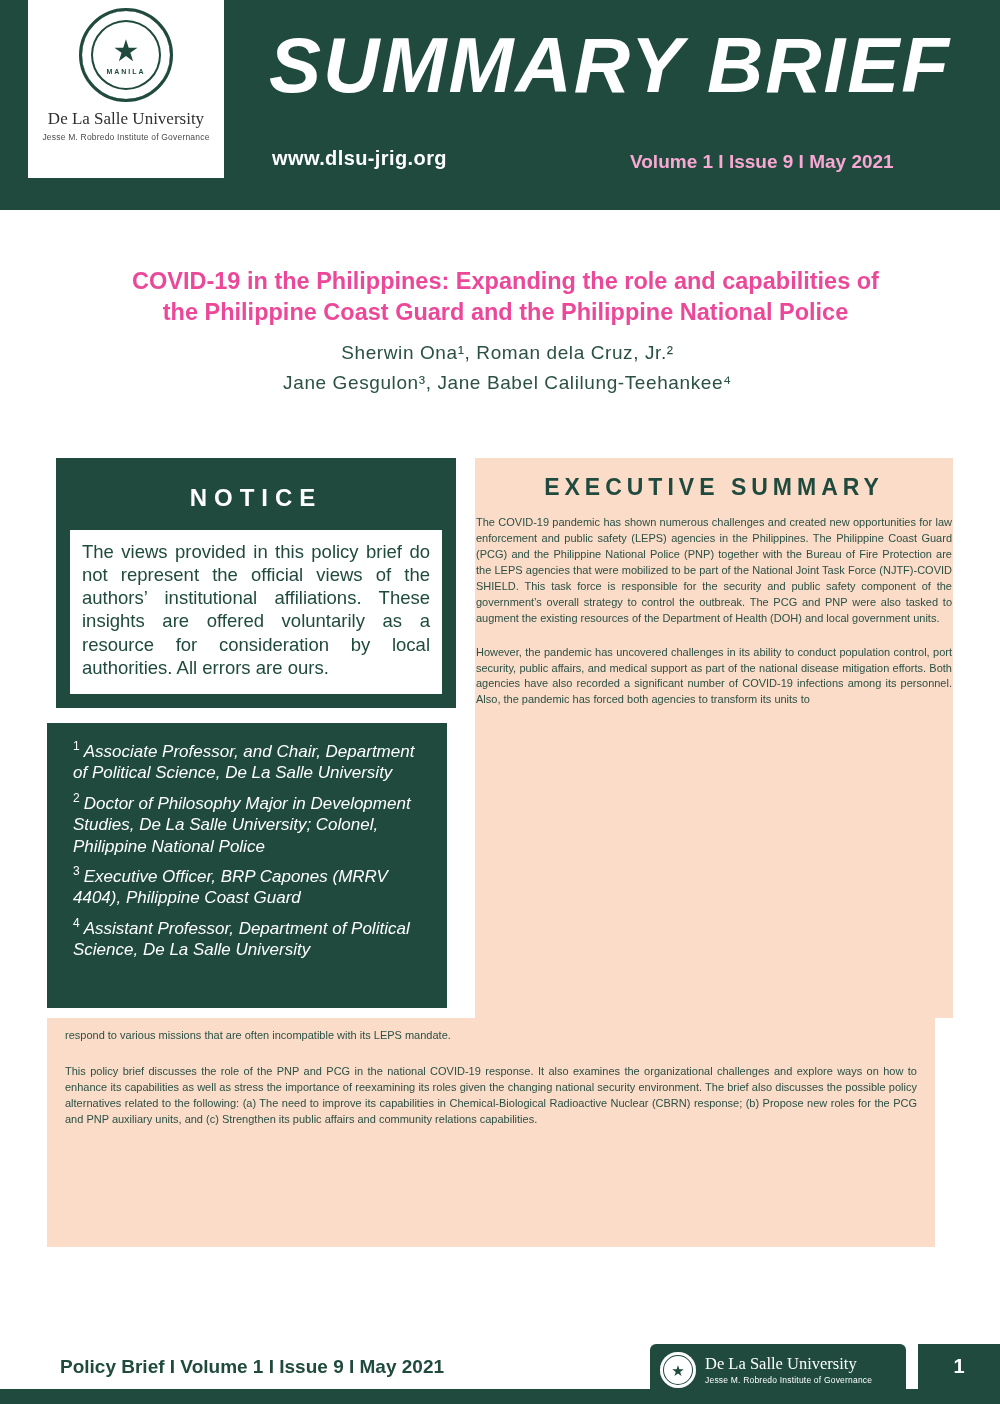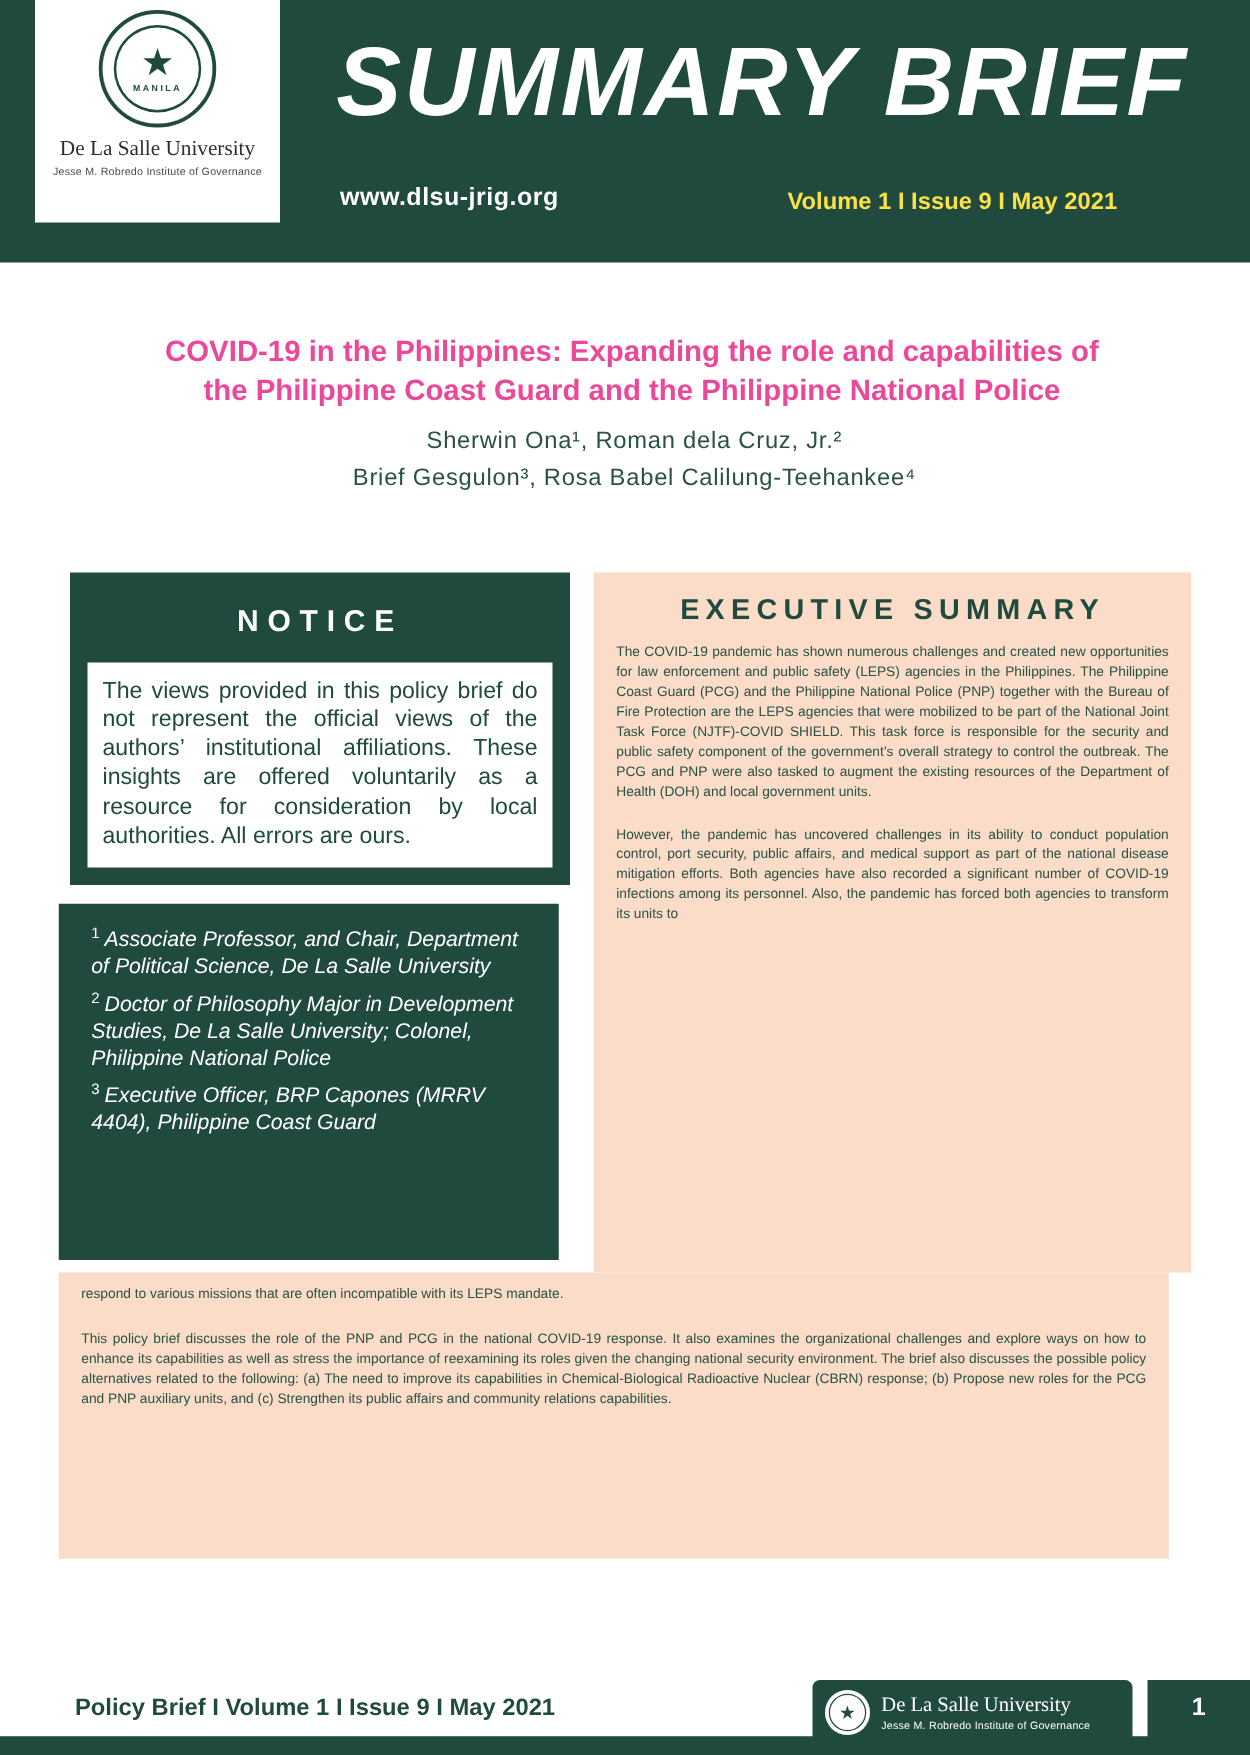--- a/index.html
+++ b/index.html
@@ -14,21 +14,21 @@
           box-shadow: inset 0 0 0 9px #ffffff, inset 0 0 0 11px #1f4a3d;
           display:flex; flex-direction:column; align-items:center; justify-content:center; background:#ffffff; }
   .seal .star { color:#1f4a3d; font-size:30px; line-height:1; }
   .seal .seal-city { font-size:7px; letter-spacing:2px; color:#1f4a3d; font-weight:bold; margin-top:2px; }
   .univ-name { font-family:"Liberation Serif", serif; font-size:17px; color:#2f2f2f; margin-top:7px; }
   .univ-inst { font-size:8.5px; color:#4a4a4a; margin-top:3px; letter-spacing:.2px; }
 
   .brand-title { position:absolute; left:250px; top:20px; width:720px; text-align:center;
                  font-size:78px; font-weight:bold; font-style:italic; color:#ffffff; letter-spacing:2px; white-space:nowrap; }
   .site { position:absolute; left:272px; top:147px; font-size:20px; font-weight:bold; color:#ffffff; letter-spacing:.4px; }
-  .issue { position:absolute; left:630px; top:151px; font-size:19px; font-weight:bold; color:#fde047; }
+  .issue { position:absolute; left:630px; top:151px; font-size:19px; font-weight:bold; color:#f9a8d4; }
 
   
   .article-head { position:absolute; top:266px; left:0; width:1000px; text-align:center; }
   .title-line { font-size:23.5px; font-weight:bold; color:#ec4899; line-height:1.32;padding-left:11px; }
   .authors { margin-top:10px; }
   .author-line { font-size:19px; color:#2b5145; letter-spacing:.6px; line-height:1.6;margin-left:15px; }
 
   
   .notice-box { position:absolute; left:56px; top:458px; width:400px; height:250px; background:#1f4a3d; }
   .notice-heading { margin-top:26px; text-align:center; color:#ffffff; font-size:24px; font-weight:bold; letter-spacing:7px; }
@@ -36,21 +36,21 @@
                   padding:10px 12px; font-size:18.5px; line-height:1.25; color:#1f4a3d; text-align:justify; overflow:hidden; }
 
   
   .fn-box { position:absolute; left:47px; top:723px; width:400px; height:285px; background:#1f4a3d;
             padding:16px 26px; color:#ffffff; overflow:hidden; }
   .fn-item { font-style:italic; font-size:17px; line-height:1.27; margin-bottom:7px; }
   .fn-item sup { font-style:normal; font-size:12px; margin-right:4px; }
 
   
   .peach-top { position:absolute; left:475px; top:458px; width:478px; height:560px; background:#fadcc8;
-               padding:16px 18px 0; overflow:hidden; }
+               padding:16px 1px 0; overflow:hidden; }
   .exec-heading { text-align:center; font-size:23px; font-weight:bold; letter-spacing:5px; color:#1f4a3d; margin-bottom:14px; }
   .exec-para { font-size:11px; line-height:1.45; color:#2b5145; text-align:justify; }
   .exec-para + .exec-para { margin-top:18px; }
   .peach-bottom { position:absolute; left:47px; top:1018px; width:888px; height:229px; background:#fadcc8;
                   padding:10px 18px 0; overflow:hidden; }
   .peach-bottom .cont { margin-top:0; }
   .peach-bottom .final { margin-top:20px; }
 
   
   .footer-left { position:absolute; left:60px; top:1356px; font-size:19px; font-weight:bold; color:#1f4a3d; }
@@ -85,33 +85,34 @@
     <div class="brand-title">SUMMARY BRIEF</div>
     <div class="site">www.dlsu-jrig.org</div>
     <div class="issue">Volume 1 I Issue 9 I May 2021</div>
   </div>
 
   <div class="article-head">
     <div class="title-line">COVID-19 in the Philippines: Expanding the role and capabilities of</div>
     <div class="title-line">the Philippine Coast Guard and the Philippine National Police</div>
     <div class="authors">
       <div class="author-line">Sherwin Ona¹, Roman dela Cruz, Jr.²</div>
-      <div class="author-line">Brief Gesgulon³, Rosa Babel Calilung-Teehankee⁴</div>
+      <div class="author-line">Jane Gesgulon³, Jane Babel Calilung-Teehankee⁴</div>
     </div>
   </div>
 
   <div class="notice-box">
     <div class="notice-heading">NOTICE</div>
     <div class="notice-inner">The views provided in this policy brief do not represent the official views of the authors’ institutional affiliations. These insights are offered voluntarily as a resource for consideration by local authorities. All errors are ours.</div>
   </div>
 
   <div class="fn-box">
     <p class="fn-item"><sup>1</sup><span>Associate Professor, and Chair, Department of Political Science, De La Salle University</span></p>
     <p class="fn-item"><sup>2</sup><span>Doctor of Philosophy Major in Development Studies, De La Salle University; Colonel, Philippine National Police</span></p>
     <p class="fn-item"><sup>3</sup><span>Executive Officer, BRP Capones (MRRV 4404), Philippine Coast Guard</span></p>
+    <p class="fn-item"><sup>4</sup><span>Assistant Professor, Department of Political Science, De La Salle University</span></p>
   </div>
 
   <div class="peach-top">
     <div class="exec-heading">EXECUTIVE SUMMARY</div>
     <p class="exec-para">The COVID-19 pandemic has shown numerous challenges and created new opportunities for law enforcement and public safety (LEPS) agencies in the Philippines. The Philippine Coast Guard (PCG) and the Philippine National Police (PNP) together with the Bureau of Fire Protection are the LEPS agencies that were mobilized to be part of the National Joint Task Force (NJTF)-COVID SHIELD. This task force is responsible for the security and public safety component of the government’s overall strategy to control the outbreak. The PCG and PNP were also tasked to augment the existing resources of the Department of Health (DOH) and local government units.</p>
     <p class="exec-para">However, the pandemic has uncovered challenges in its ability to conduct population control, port security, public affairs, and medical support as part of the national disease mitigation efforts. Both agencies have also recorded a significant number of COVID-19 infections among its personnel. Also, the pandemic has forced both agencies to transform its units to</p>
   </div>
 
   <div class="peach-bottom">
     <p class="exec-para cont">respond to various missions that are often incompatible with its LEPS mandate.</p>

